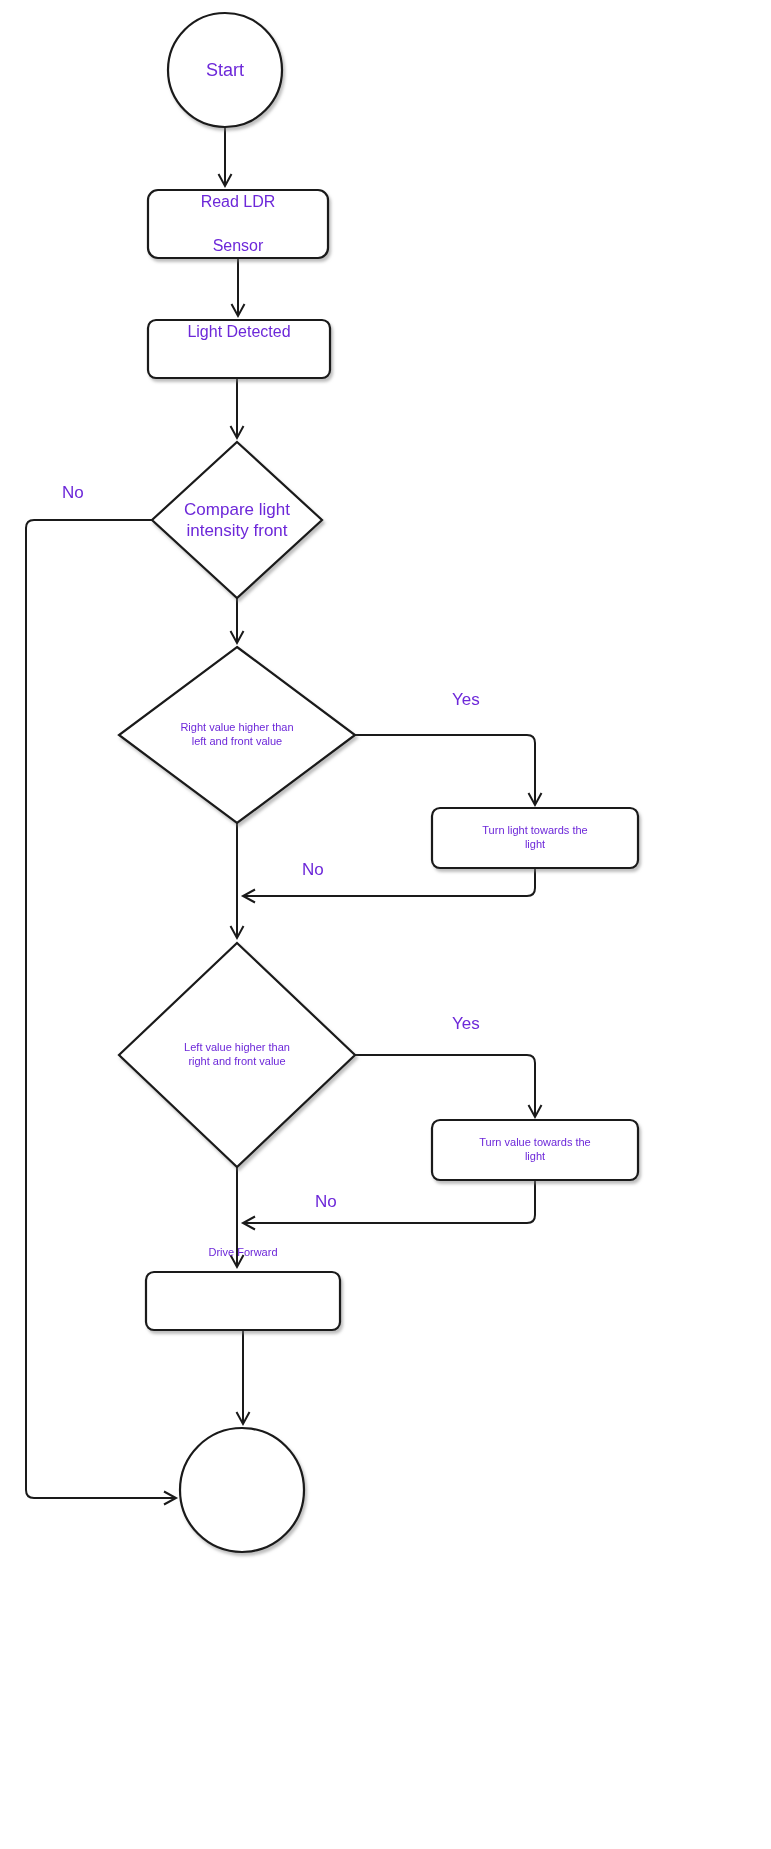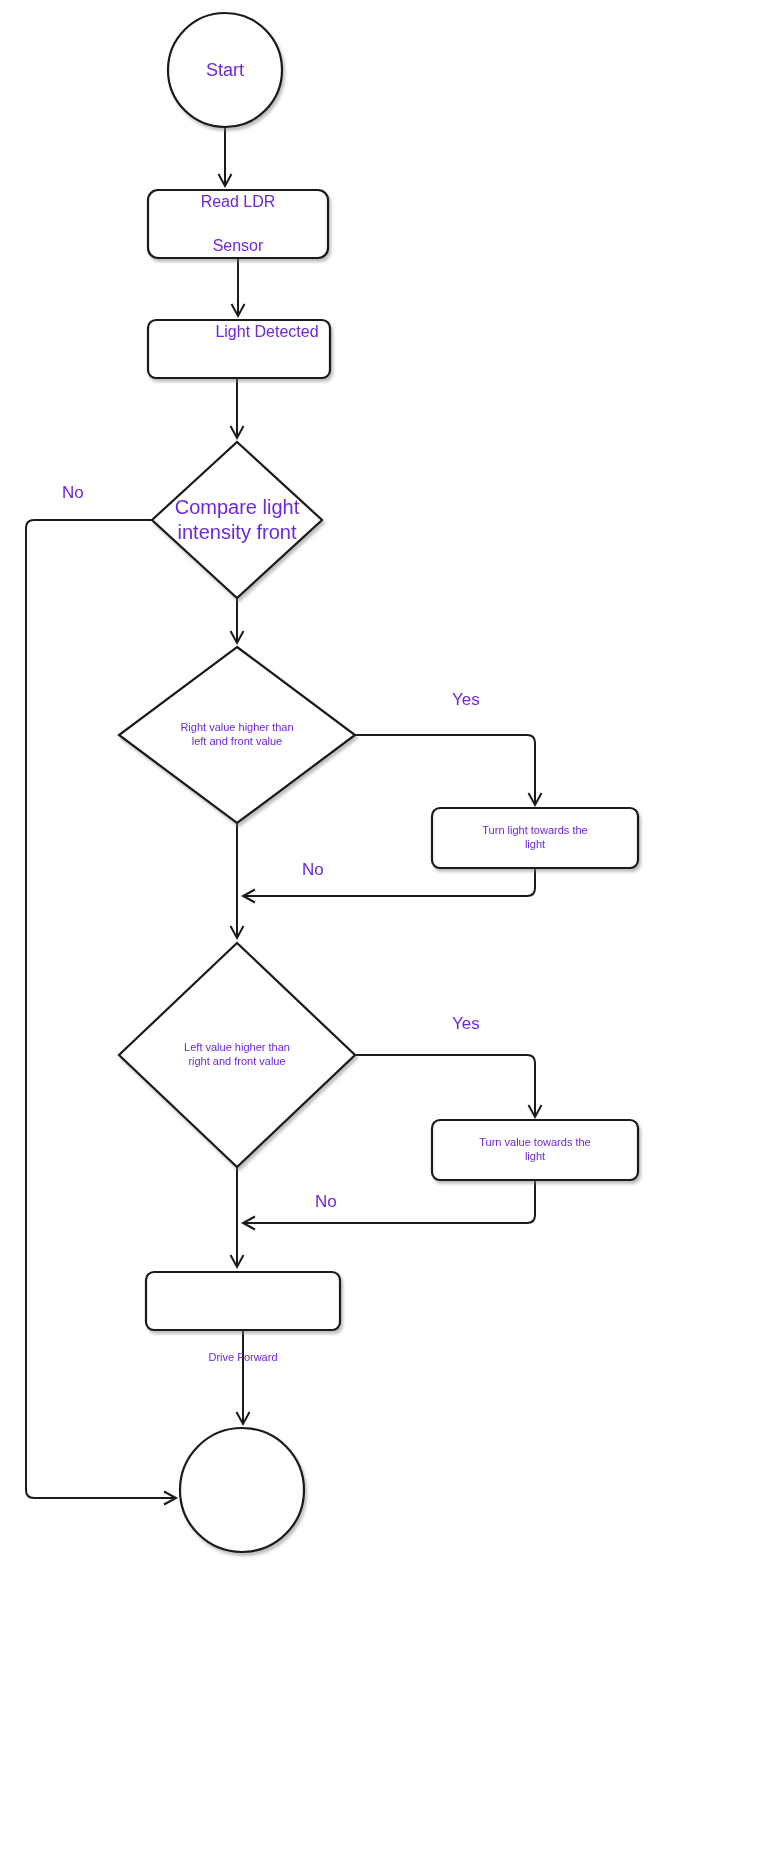--- a/index.html
+++ b/index.html
@@ -36,21 +36,21 @@
     position: absolute;
     display: flex;
     flex-direction: column;
     align-items: center;
     justify-content: center;
     text-align: center;
     line-height: 1.25;
   }
   .fs20 { font-size: 16px; justify-content: space-between; }
   .fs18 { font-size: 18px; }
-  .fs17 { font-size: 20px; }
+  .fs17 { font-size: 17px; }
   .fs16 { font-size: 11px; }
   .edge-label {
     position: absolute;
     font-size: 17px;
     white-space: nowrap;
   }
 </style>
 </head>
 <body>
 
@@ -90,21 +90,21 @@
 
   <div class="label fs18" style="left:167px; top:42px; width:116px; height:56px;">
     <div>Start</div>
   </div>
 
   <div class="label fs20" style="left:158px; top:192px; width:160px; height:64px;">
     <div>Read LDR</div>
     <div>Sensor</div>
   </div>
 
-  <div class="label fs20" style="left:148px; top:322px; width:182px; height:58px;padding-left:28px;">
+  <div class="label fs20" style="left:148px; top:322px; width:182px; height:58px;">
     <div>Light Detected</div>
   </div>
 
   <div class="label fs17" style="left:152px; top:478px; width:170px; height:84px;">
     <div>Compare light</div>
     <div>intensity front</div>
   </div>
 
   <div class="label fs16" style="left:117px; top:698px; width:240px; height:74px;">
     <div>Right value higher than</div>
@@ -119,21 +119,21 @@
   <div class="label fs16" style="left:117px; top:1018px; width:240px; height:74px;">
     <div>Left value higher than</div>
     <div>right and front value</div>
   </div>
 
   <div class="label fs16" style="left:436px; top:1122px; width:198px; height:56px;">
     <div>Turn value towards the</div>
     <div>light</div>
   </div>
 
-  <div class="label fs16" style="left:146px; top:1331px; width:194px; height:54px;">
+  <div class="label fs16" style="left:146px; top:1226px; width:194px; height:54px;">
     <div>Drive Forward</div>
   </div>
 
 
   <div class="edge-label" style="left:62px; top:483px;">No</div>
   <div class="edge-label" style="left:452px; top:690px;">Yes</div>
   <div class="edge-label" style="left:302px; top:860px;">No</div>
   <div class="edge-label" style="left:452px; top:1014px;">Yes</div>
   <div class="edge-label" style="left:315px; top:1192px;">No</div>
 

